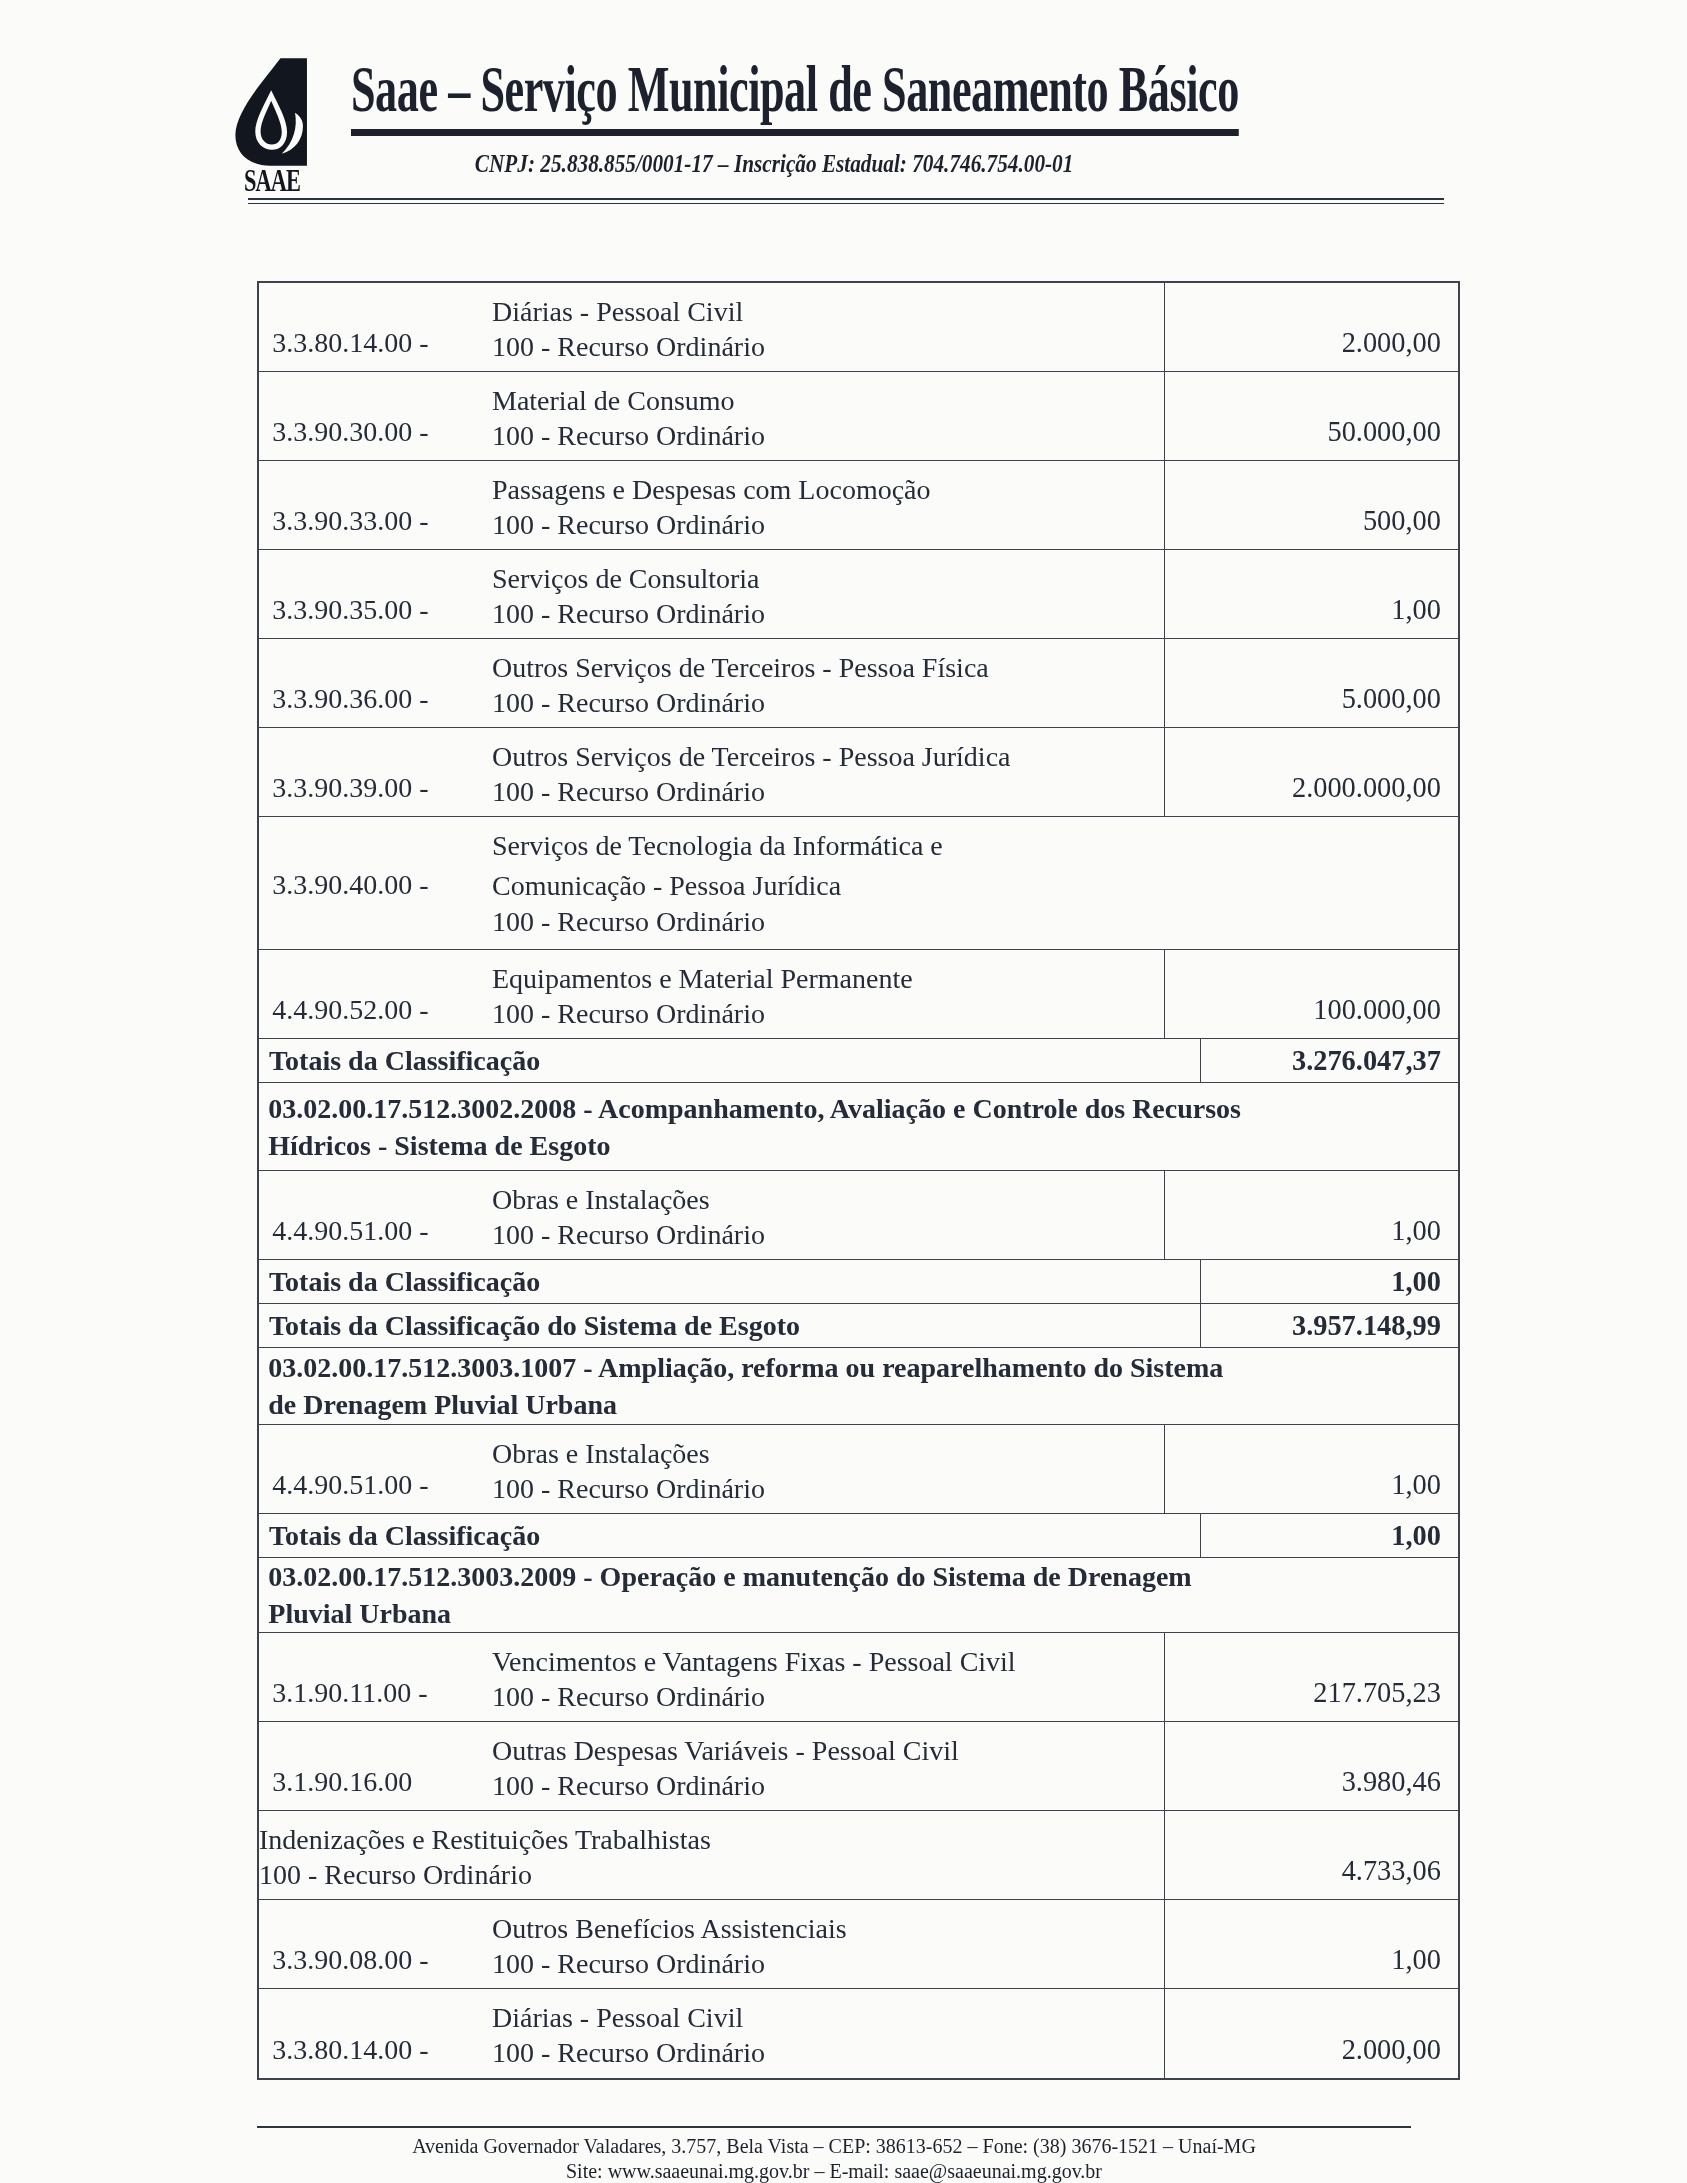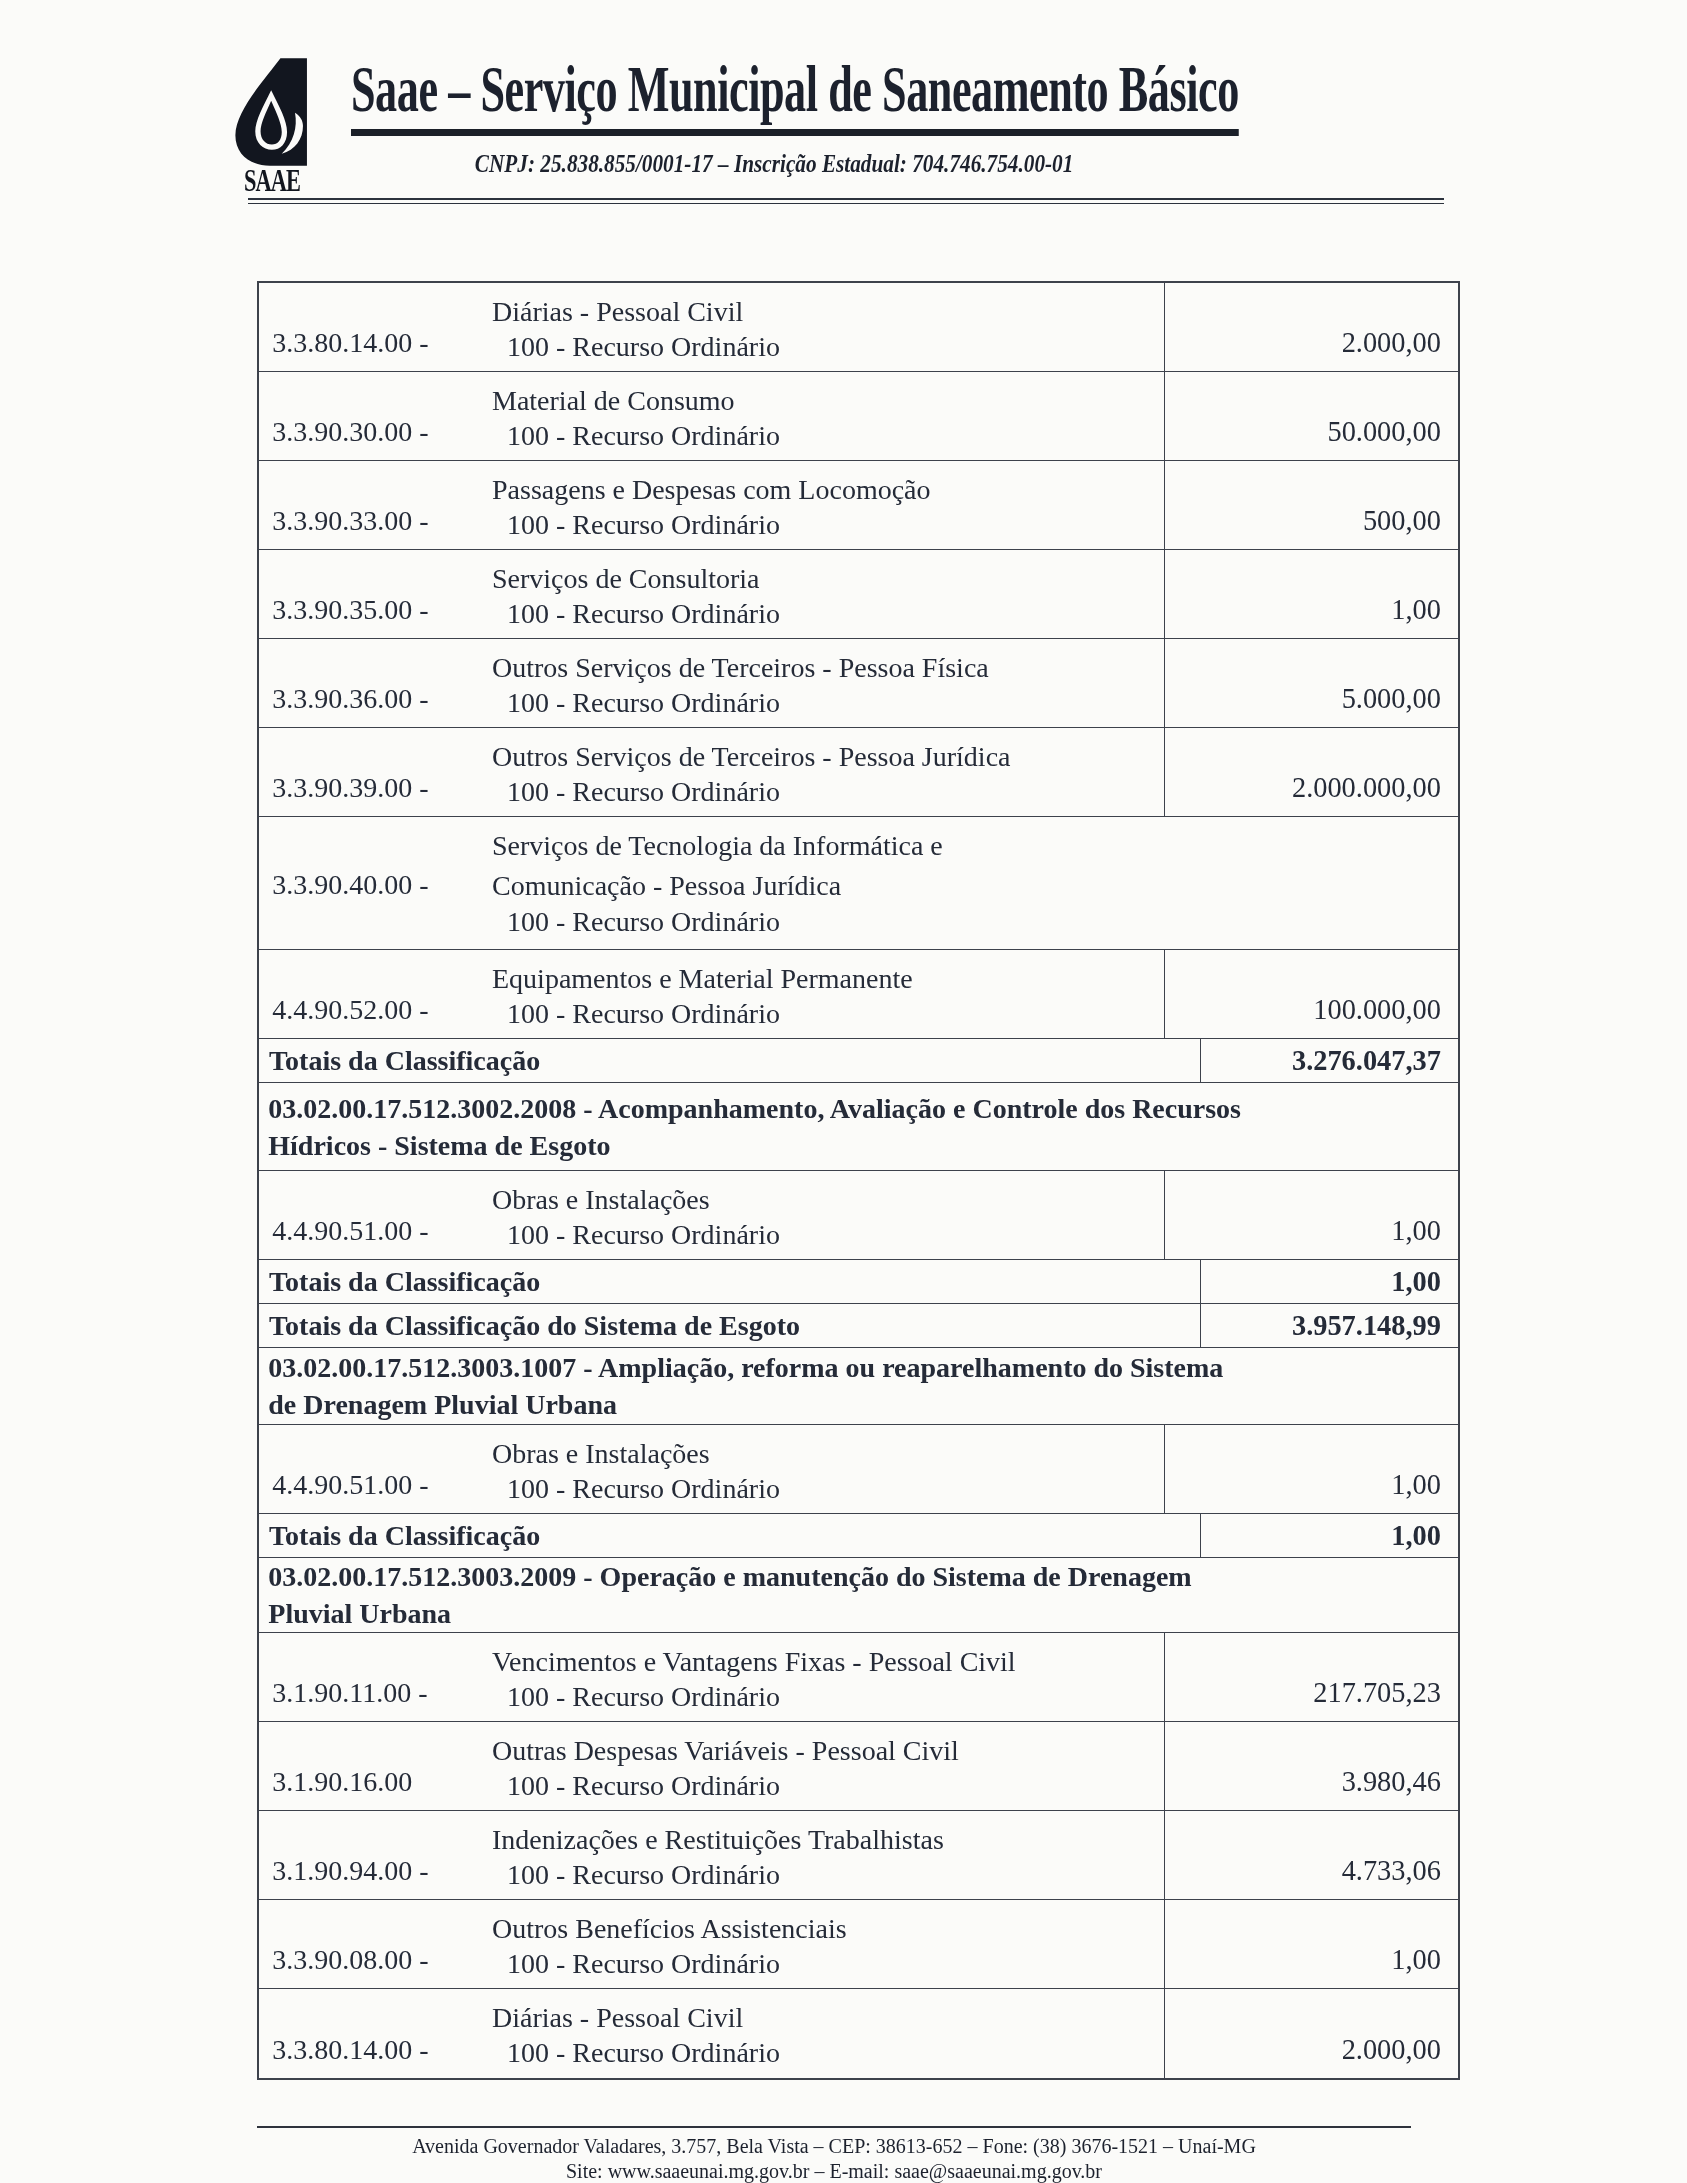--- a/index.html
+++ b/index.html
@@ -60,21 +60,21 @@
   .code{
     width:233px;padding-left:13.2px;display:flex;align-items:flex-end;
     padding-bottom:12px;white-space:pre;box-sizing:border-box;
   }
   .item3 .code{padding-bottom:48px;}
   .lines{
     flex:1;display:flex;flex-direction:column;justify-content:space-between;
     padding:8.6px 0 12px 0;box-sizing:border-box;
   }
   .desc{white-space:pre-line;line-height:40px;}
-  .res{line-height:30px;margin-left:15px;}
+  .res{line-height:30px;}
   .row.total{height:44px;font-weight:bold;}
   .row.total .label{
     flex:0 0 905px;padding-left:10px;display:flex;align-items:center;box-sizing:border-box;
   }
   .row.total .val{align-items:center;padding-bottom:0;margin-left:36px;}
   .row.section{
     font-weight:bold;font-size:28px;line-height:37px;
     align-items:center;padding-left:9.3px;white-space:pre-line;box-sizing:border-box;
   }
   .row.sec-a{height:88px;}
@@ -270,21 +270,20 @@
       <div class="lines">
         <div class="desc">Outras Despesas Variáveis - Pessoal Civil</div>
         <div class="res">100 - Recurso Ordinário</div>
       </div>
     </div>
     <div class="val">3.980,46</div>
   </div>
 
   <div class="row item">
     <div class="main">
-      <div class="code">3.1.90.94.00 -</div>
       <div class="lines">
         <div class="desc">Indenizações e Restituições Trabalhistas</div>
         <div class="res">100 - Recurso Ordinário</div>
       </div>
     </div>
     <div class="val">4.733,06</div>
   </div>
 
   <div class="row item">
     <div class="main">

